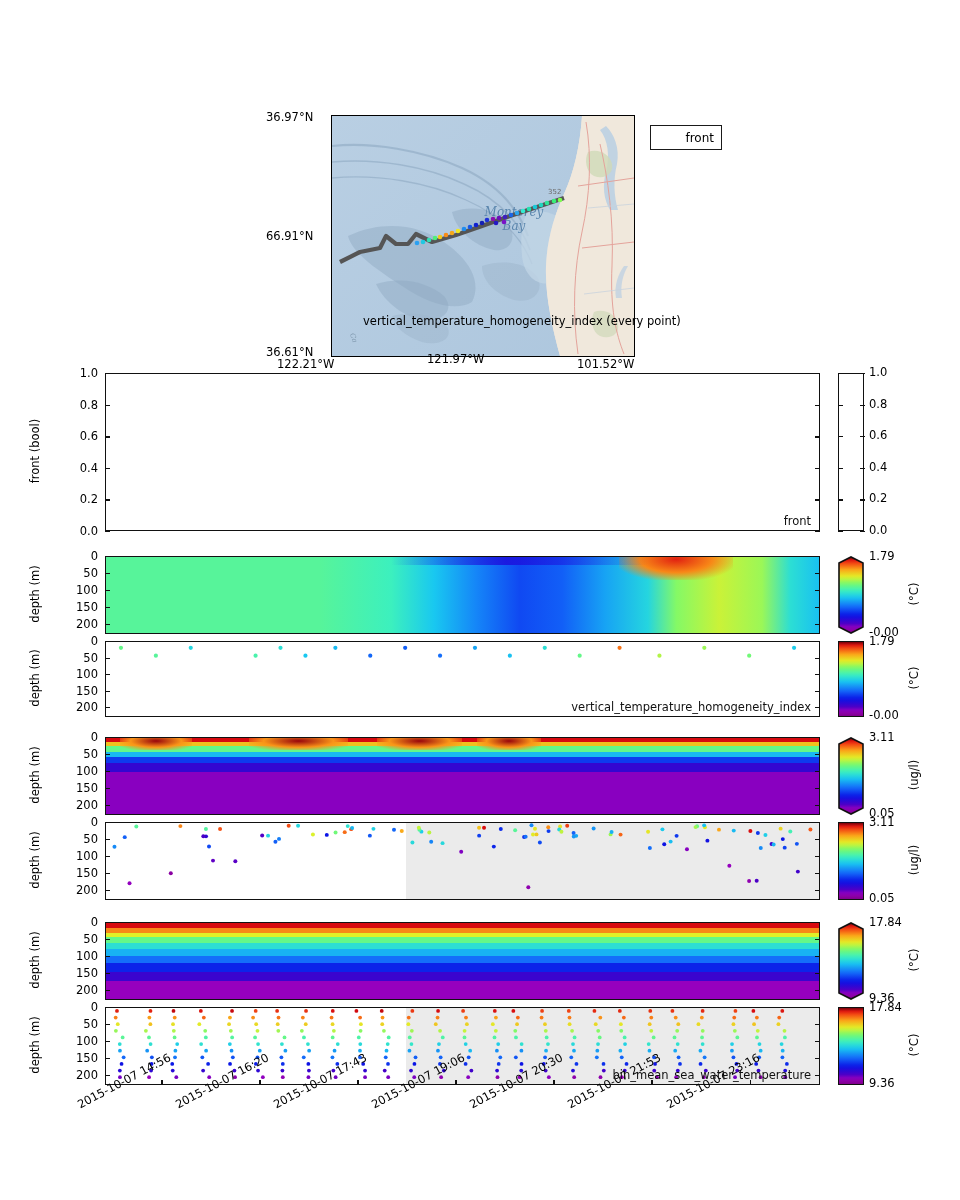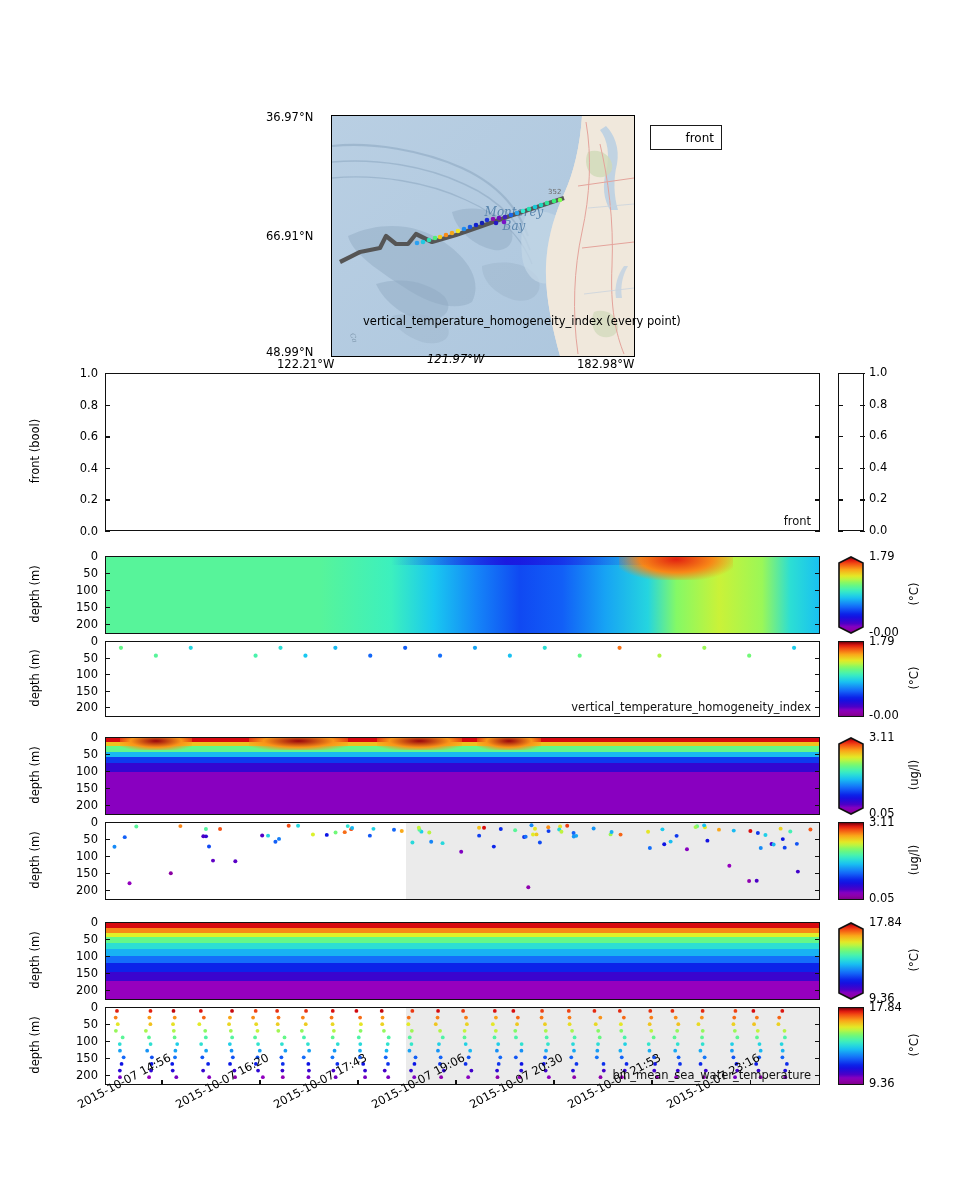--- a/index.html
+++ b/index.html
@@ -143,25 +143,25 @@
       <circle cx="172" cy="106" r="2.3" fill="#7a12c8"></circle>
       <circle cx="164" cy="107" r="2.3" fill="#2518c6"></circle>
     </g>
   </svg>
 
   <div id="map-label"></div>
 </div>
 
 <div class="abs maptick" style="left:266px;top:110px;">36.97°N</div>
 <div class="abs maptick" style="left:266px;top:229px;">66.91°N</div>
-<div class="abs maptick" style="left:266px;top:345px;">48.99°N</div>
+<div class="abs maptick" style="left:266px;top:345px;">36.61°N</div>
 
 <div class="abs maptick" style="left:277px;top:357px;">122.21°W</div>
-<div class="abs maptick" style="left:427px;top:352px;font-style:italic;">121.97°W</div>
-<div class="abs maptick" style="left:577px;top:357px;">182.98°W</div>
+<div class="abs maptick" style="left:427px;top:352px;">121.97°W</div>
+<div class="abs maptick" style="left:577px;top:357px;">101.52°W</div>
 
 <div class="abs" id="map-caption-outer">vertical_temperature_homogeneity_index (every point)</div>
 
 <div class="abs legend-box">
   <span>front</span>
 </div>
 
 <div id="panels-root">
     <div class="panel" style="top: 373px; height: 158px;">
       <div class="panel-note">front</div>

